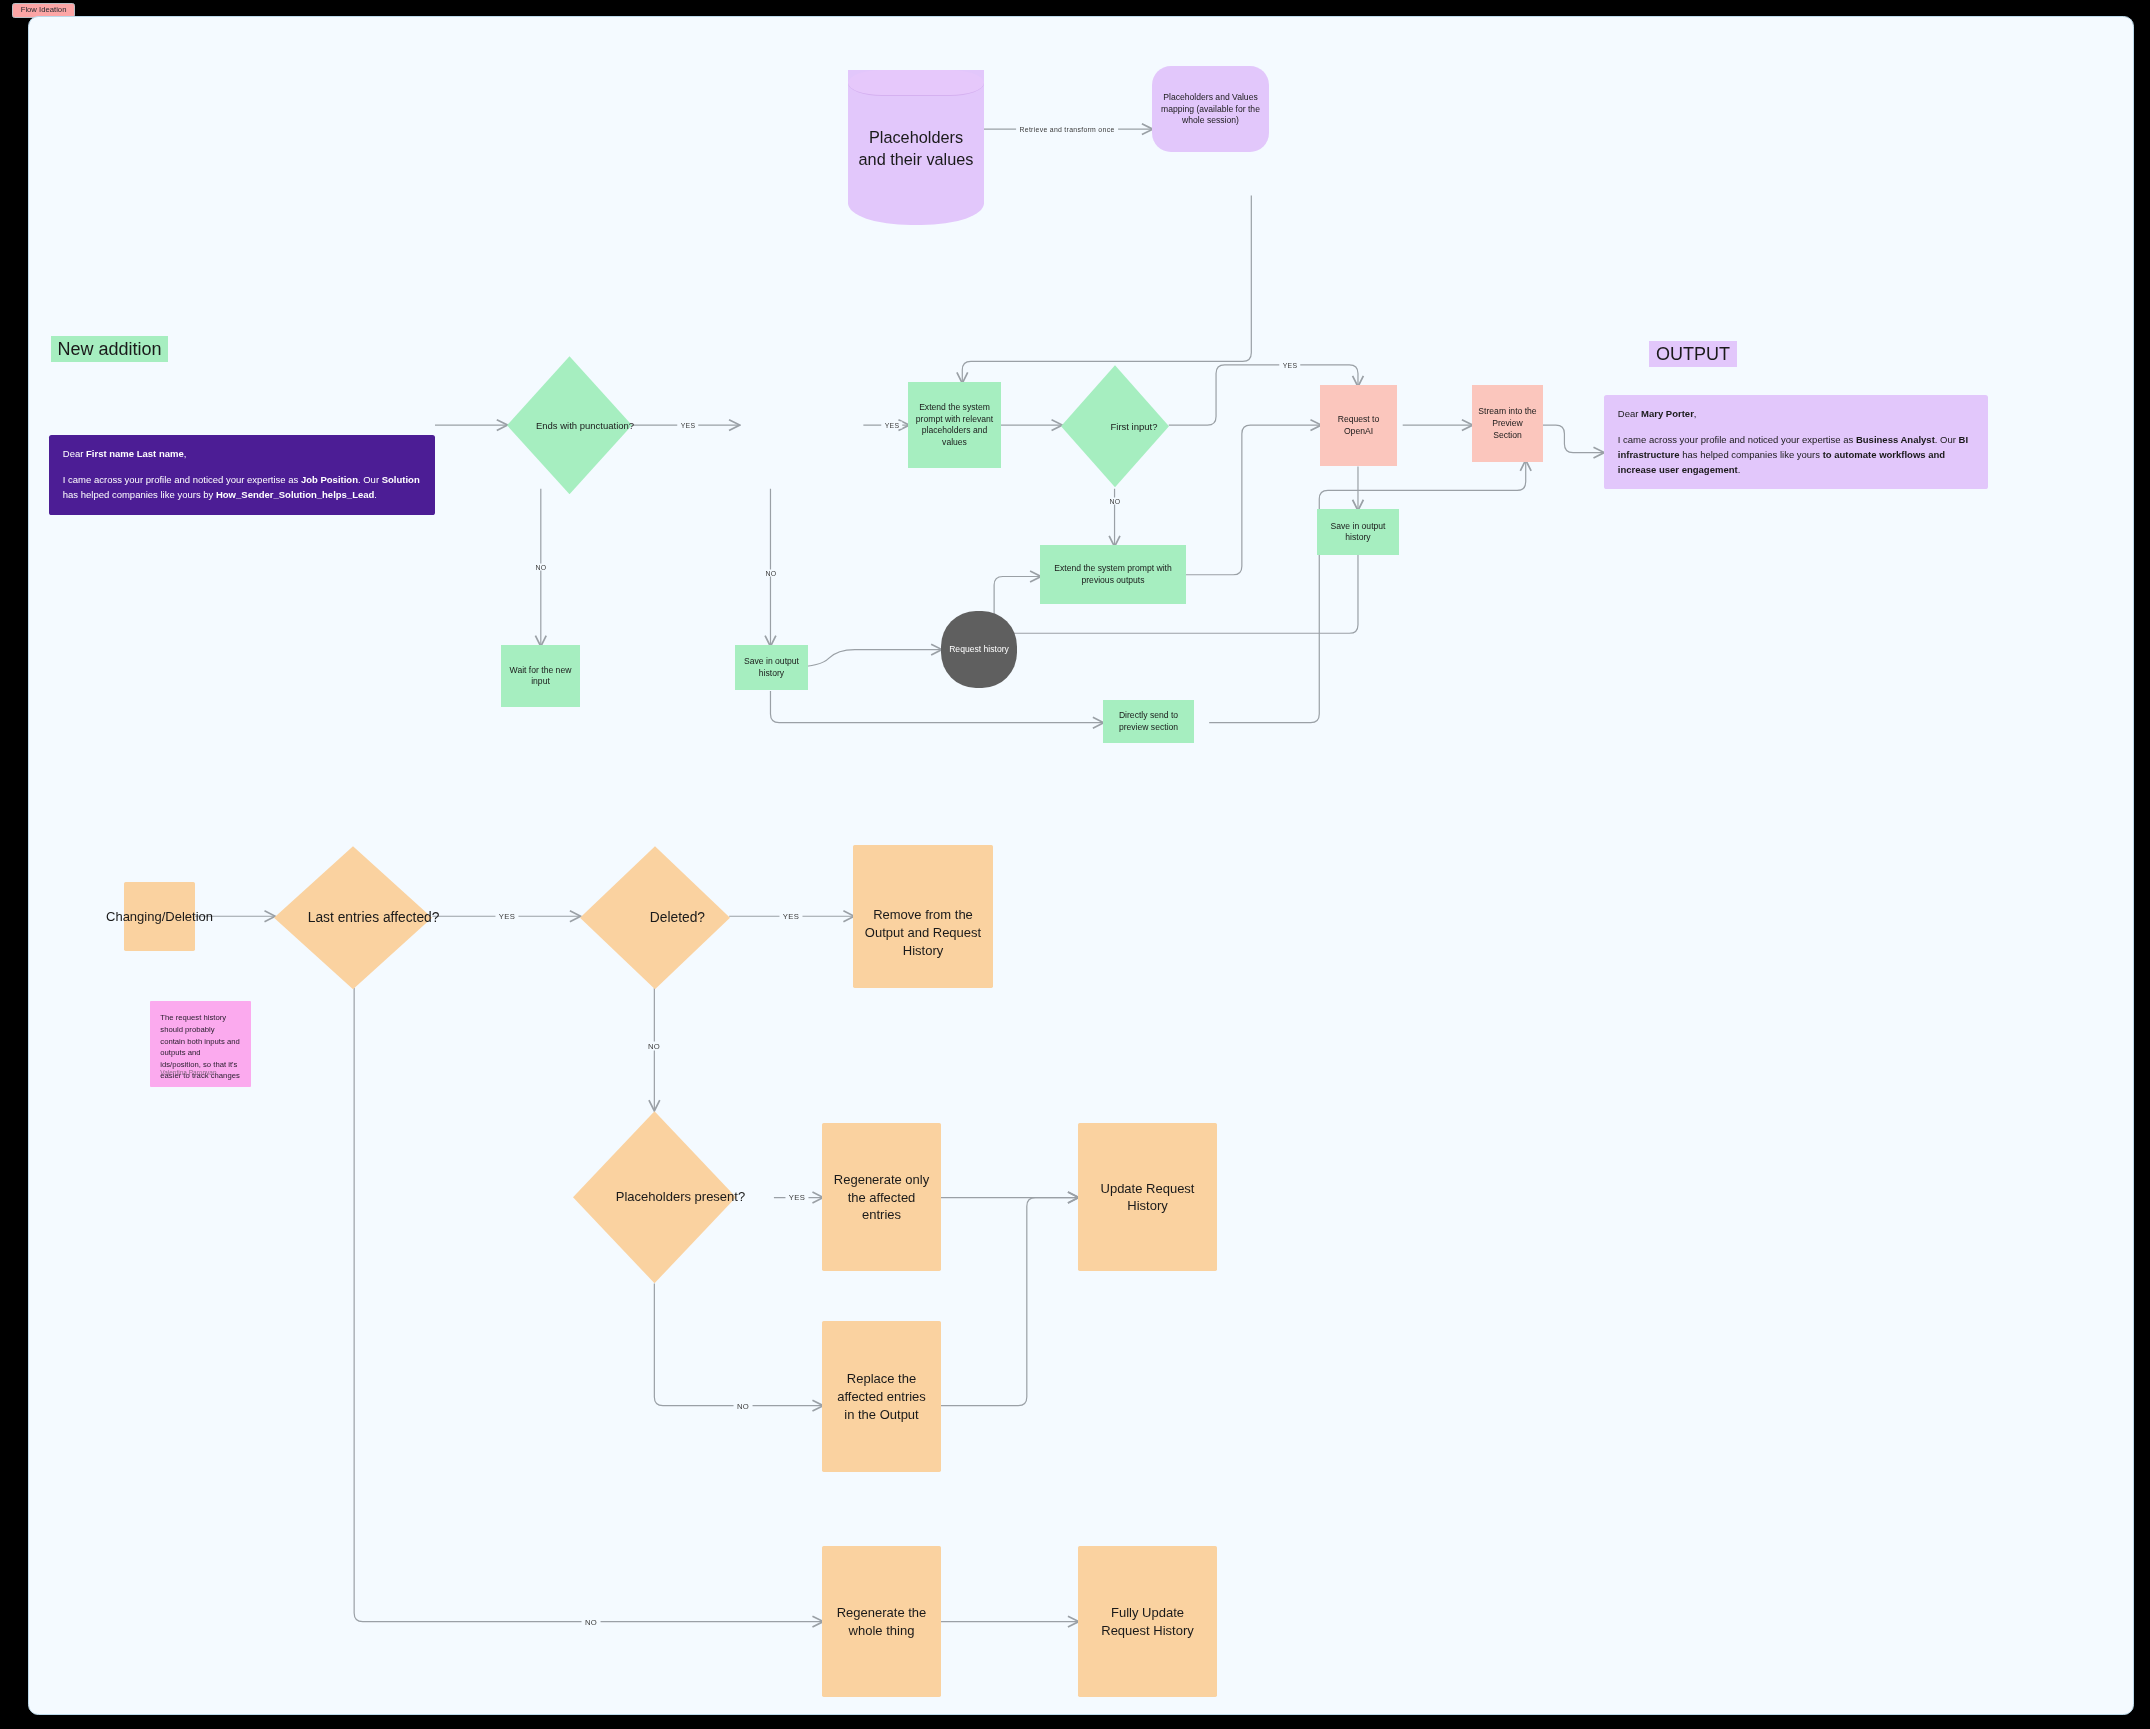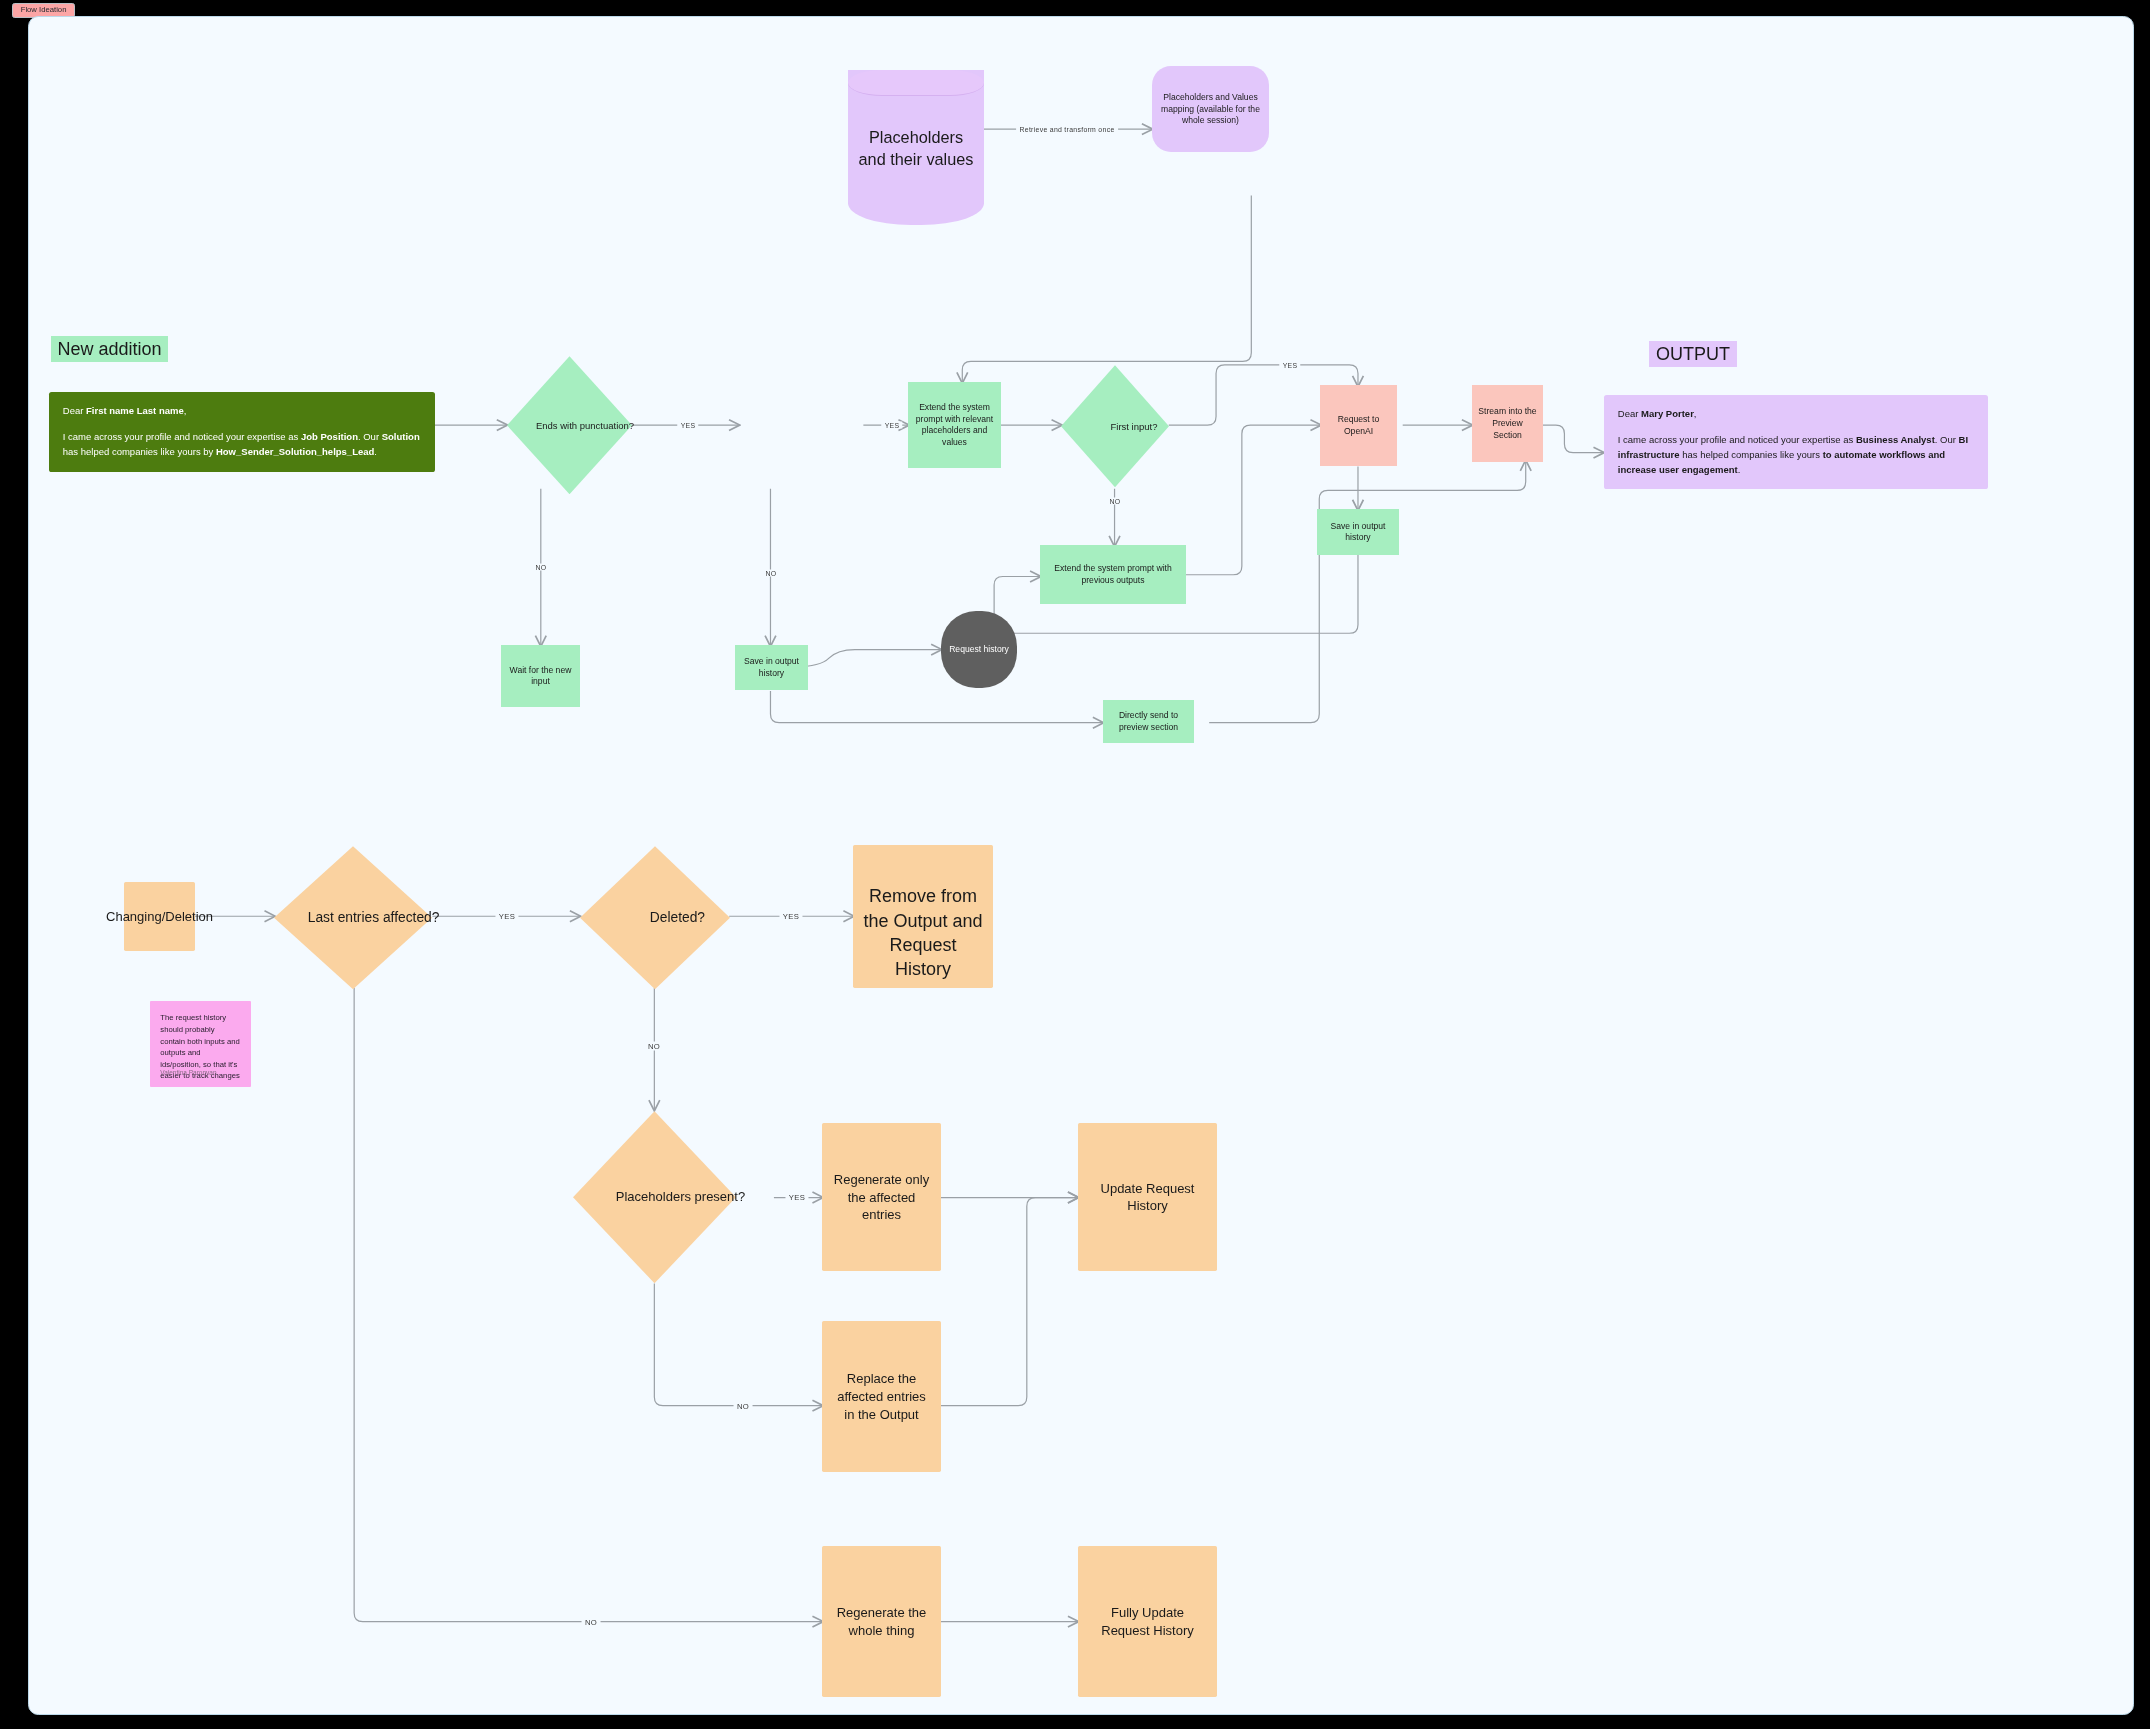--- a/index.html
+++ b/index.html
@@ -36,21 +36,21 @@
   .dg{background:#a6eec0;}
   .do{background:#fad2a0;}
   .diamond .dlabel{position:absolute;left:0;top:0;width:100%;height:100%;
      display:flex;align-items:center;justify-content:center;text-align:center;line-height:1.4;color:#1a1a1a;}
 
   .tag{position:absolute;padding:1.7px 6.9px;font-size:18px;color:#1a1a1a;line-height:1.25;}
   .tag-green{background:#a6eec0;}
   .tag-purple{background:#e2c7fb;}
 
   .email{position:absolute;box-sizing:border-box;padding:12px 13.8px;border-radius:2.6px;font-size:9.5px;line-height:1.55;}
-  .email-in{background:#4d7c0f;color:#fff;}
+  .email-in{background:#4c1d95;color:#fff;margin-top:43px;}
   .email-out{background:#e2c7fb;color:#1a1a1a;}
   .email p{margin:0;}
   .email .gap{height:11.2px;}
 
   .note{position:absolute;background:#fbaaee;box-sizing:border-box;padding:11.2px 10.3px 8.6px 10.3px;
         font-size:7.7px;line-height:1.5;color:#2b2030;border-radius:0.9px;}
   .note .author{position:absolute;left:10.3px;bottom:9.5px;font-size:6.5px;color:#8a6b87;}
 
   .elabel{position:absolute;font-size:6.9px;letter-spacing:0.3px;color:#3a3a3a;
           background:#f4faff;padding:0 3.4px;transform:translate(-50%,-50%);white-space:nowrap;}
@@ -229,21 +229,21 @@
     <div class="elabel big" style="left:562px;top:1605px;">NO</div>
 
     <div class="diamond" style="left:551px;top:829px;width:150px;height:143px;">
       <div class="dshape do"></div>
       <div class="dlabel" style="font-size:13.8px;padding:0 22.4px;">Deleted?</div>
     </div>
     <div class="elabel big" style="left:762px;top:899px;">YES</div>
     <div class="elabel big" style="left:625px;top:1029px;">NO</div>
 
     <div class="node box-orange" style="left:824px;top:828px;width:140px;height:143px;font-size:0.9px;padding:0 10.3px;">
-      <span style="font-size:18px;margin-top:32px;">Remove from the Output and Request History</span>
+      <span style="font-size:13px;margin-top:32px;">Remove from the Output and Request History</span>
     </div>
 
     <div class="diamond" style="left:544px;top:1094px;width:163px;height:172px;">
       <div class="dshape do"></div>
       <div class="dlabel" style="font-size:13px;padding:0 26px;">Placeholders present?</div>
     </div>
     <div class="elabel big" style="left:768px;top:1180px;">YES</div>
     <div class="elabel big" style="left:714px;top:1389px;">NO</div>
 
     <div class="node box-orange" style="left:793px;top:1106px;width:119px;height:148px;font-size:0.9px;padding:0 8.6px;">

